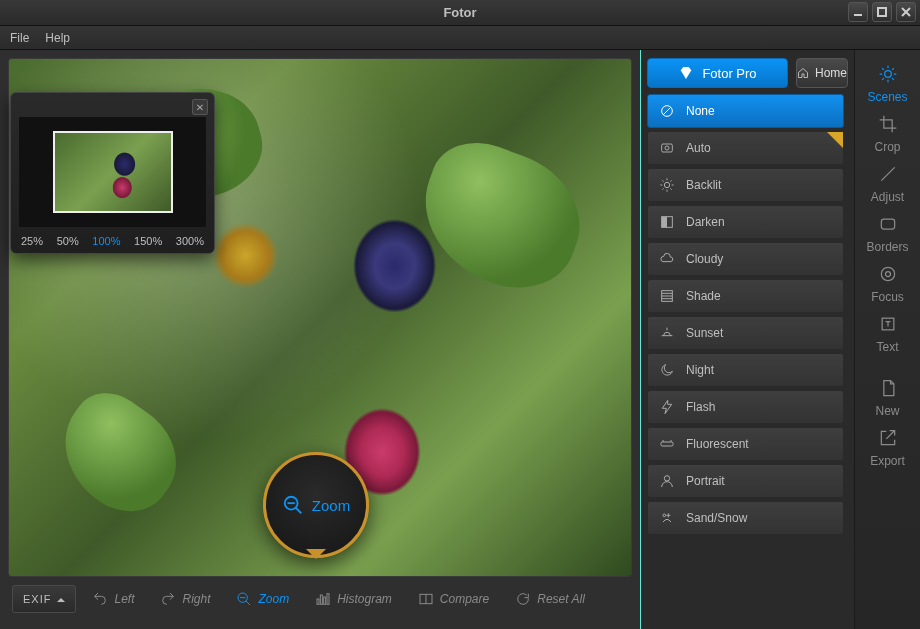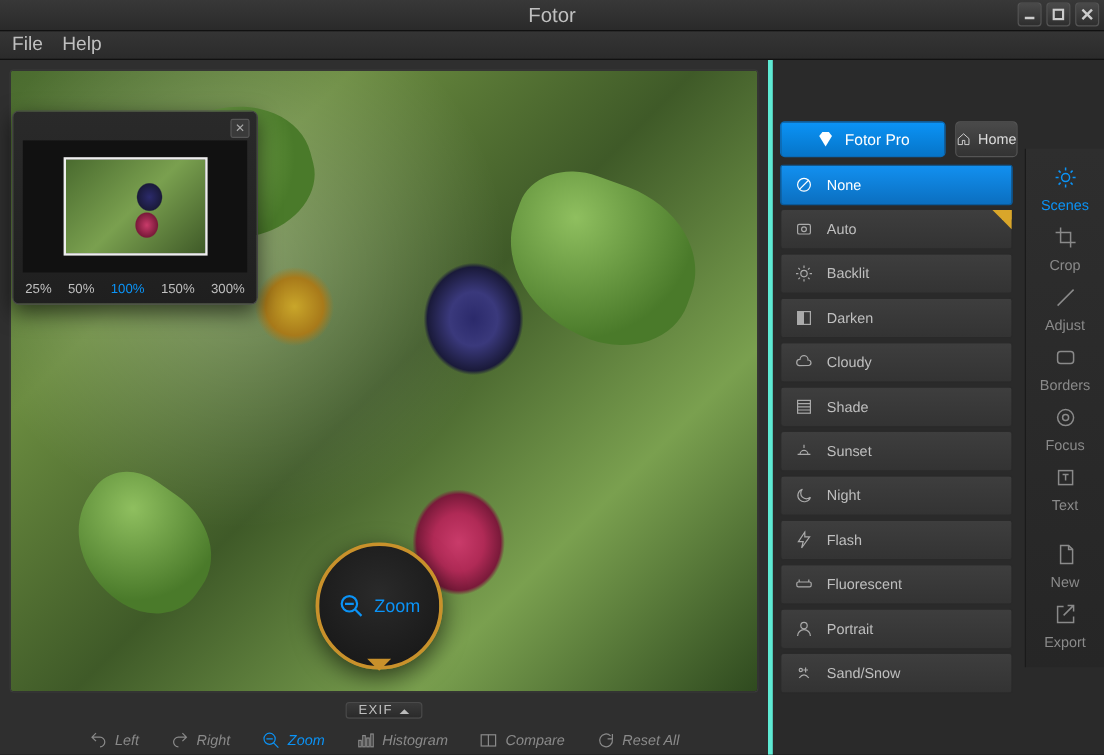--- a/index.html
+++ b/index.html
@@ -14,28 +14,28 @@
     --accent: #0b93f6;
     --border: #444;
   }
 
   
   .titlebar {
     height: 26px; background: linear-gradient(#383838,#2a2a2a);
     display:flex; align-items:center; justify-content:center; position:relative;
     border-bottom:1px solid #111;
   }
-  .titlebar .title { color: var(--text); font-size:17px; font-weight:normal; }
+  .titlebar .title { color: var(--text); font-size:13px; font-weight:bold; }
   .titlebar .win-controls { position:absolute; right:4px; top:2px; display:flex; gap:4px; }
   .win-btn { width:20px; height:20px; background:linear-gradient(#4a4a4a,#2e2e2e); border:1px solid #555; border-radius:3px; display:flex; align-items:center; justify-content:center; color:#ddd; font-size:11px; cursor:pointer;}
   .win-btn svg{width:10px;height:10px;stroke:#ccc;stroke-width:2;fill:none;}
 
   
   .menubar { height:24px; background: linear-gradient(#353535,#2b2b2b); display:flex; align-items:center; padding:0 10px; gap:16px; border-bottom:1px solid #111;}
-  .menubar span { color: var(--text); font-size:16px; cursor:pointer;}
+  .menubar span { color: var(--text); font-size:12px; cursor:pointer;}
 
   
   .app {
     display:flex; height: calc(629px - 26px - 24px);
   }
   .canvas-area {
     flex:1; display:flex; flex-direction:column; background:#2f2f2f;
     padding:8px; gap:8px; position:relative;
   }
   .canvas {
@@ -84,37 +84,37 @@
   .zoom-callout .zicon circle{fill:none;stroke:var(--accent);stroke-width:2;}
   .zoom-callout .zicon line{stroke:var(--accent);stroke-width:2;}
   .zoom-callout span{color: var(--accent); font-size:15px;}
   .zoom-callout::after{
     content:""; position:absolute; bottom:-14px; left:50%; transform:translateX(-50%);
     border:10px solid transparent; border-top-color:#c9912b;
   }
 
   
   .bottom-tb {
-    height:36px; display:flex; align-items:center; gap:4px; padding:0 4px;flex-direction:column;
+    height:36px; display:flex; gap:4px; padding:0 4px;
   }
   .exif-btn {
     height:28px; padding:0 10px; background:linear-gradient(#3a3a3a,#2a2a2a); border:1px solid #4a4a4a; border-radius:3px;
     color: var(--text); font-size:11px; letter-spacing:1px; display:flex; align-items:center; gap:6px; cursor:pointer;
   }
   .exif-btn::after{content:"";border:4px solid transparent;border-bottom-color:#bbb;margin-bottom:3px;}
   .tb-group{display:flex;flex:1;gap:2px;}
   .tb-item{
     flex:0 0 auto; height:28px; padding:0 12px; display:flex; align-items:center; gap:6px;
     color: var(--text-dim); font-size:12px; cursor:pointer; border-radius:3px;font-style:italic;
   }
   .tb-item.active{color: var(--accent);}
   .tb-item svg{width:16px;height:16px;stroke:currentColor;fill:none;stroke-width:1.5;}
 
   
-  .right { width:280px; display:flex; background:#2a2a2a; border-left:4px solid #5eead4;align-items:center;}
+  .right { width:280px; display:flex; background:#2a2a2a; border-left:1px solid #5eead4;}
   .scene-col{flex:1; display:flex; flex-direction:column; padding:8px 6px; gap:6px;}
   .pro-row{display:flex; gap:8px;}
   .pro-btn{flex:1;height:30px;background:linear-gradient(var(--accent),#0675c9);border-radius:4px;display:flex;align-items:center;justify-content:center;gap:8px;color:#fff;font-size:13px;cursor:pointer;border:1px solid #0a6bb8;}
   .pro-btn svg{width:16px;height:16px;fill:#fff;}
   .home-btn{width:52px;height:30px;background:linear-gradient(#4a4a4a,#333);border:1px solid #555;border-radius:4px;display:flex;align-items:center;justify-content:center;gap:6px;color:#ddd;font-size:12px;cursor:pointer;}
   .home-btn svg{width:14px;height:14px;fill:none;stroke:#ddd;stroke-width:1.5;}
 
   .scene-list{flex:1; overflow-y:auto; display:flex; flex-direction:column; gap:3px; padding-right:4px;}
   .scene-list::-webkit-scrollbar{width:8px;}
   .scene-list::-webkit-scrollbar-track{background:#1e1e1e;}

